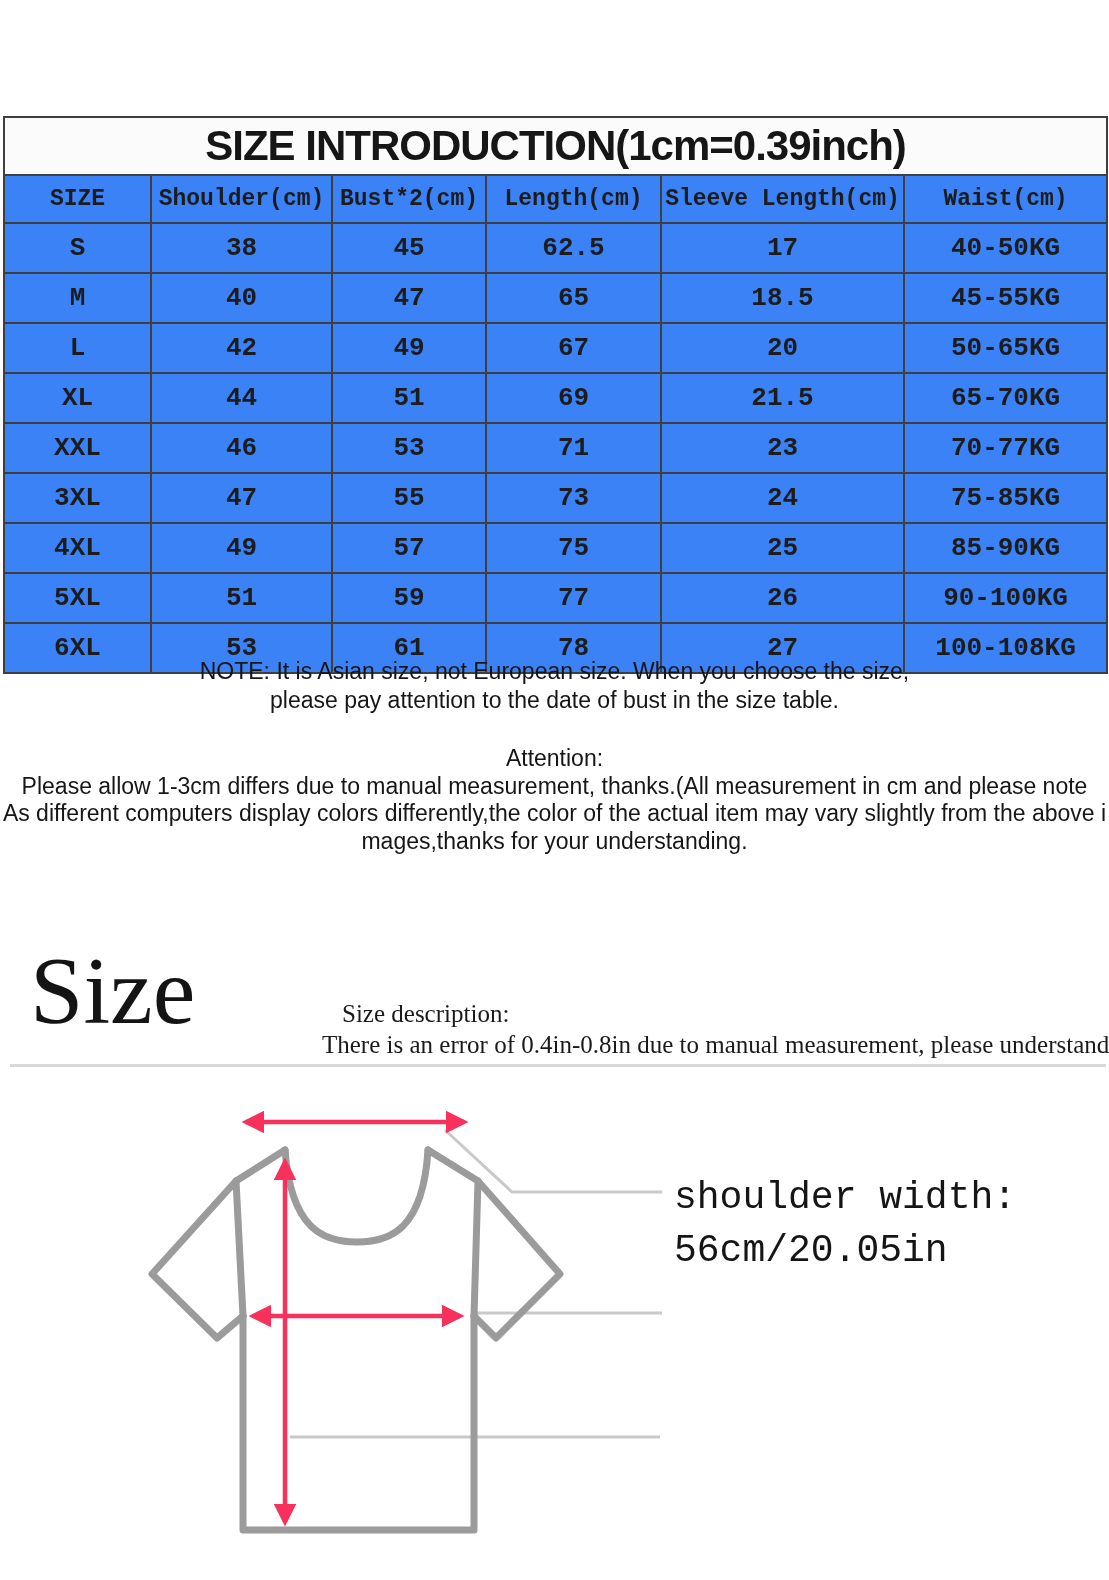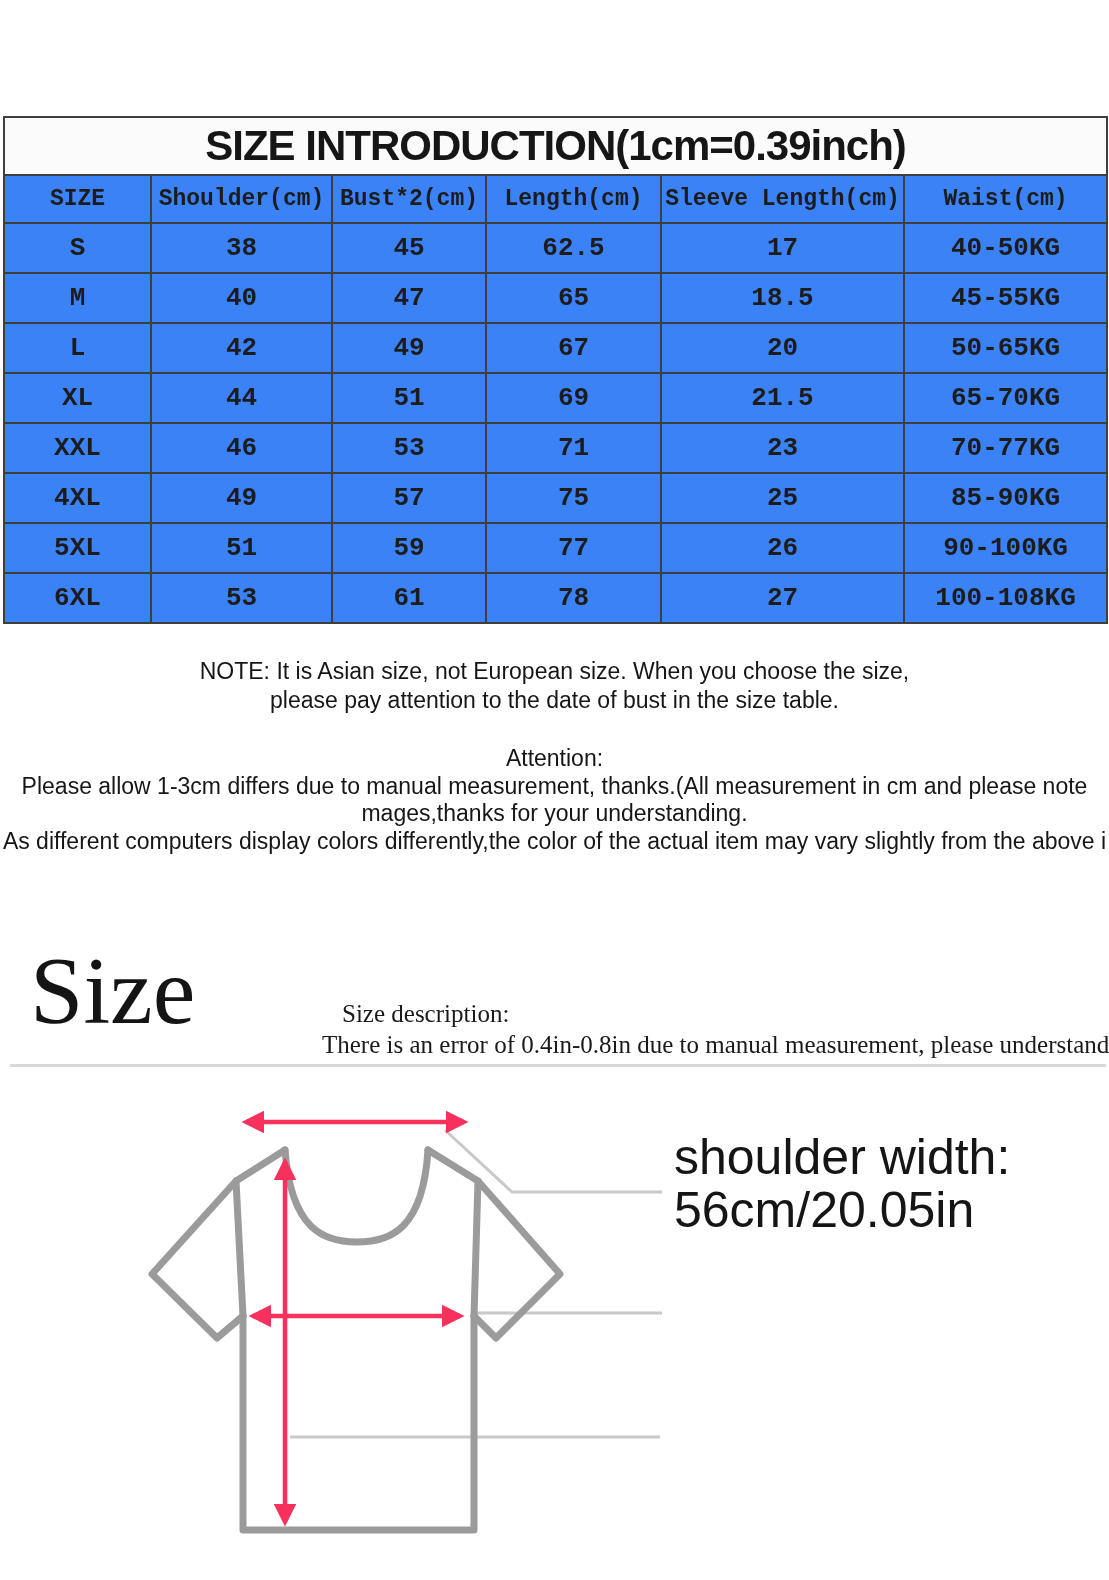--- a/index.html
+++ b/index.html
@@ -47,22 +47,22 @@
   }
   #size-desc-label{left:325px;top:1000px;font-size:25px;margin-left:17px;}
   #size-desc-text{left:322px;top:1031px;font-size:25px;}
   #section-divider{
     position:absolute;left:10px;top:1064px;width:1096px;height:3px;background:#d8d8d8;
   }
   
   #diagram-svg{position:absolute;left:100px;top:1080px;}
   
   .m-label{
-    position:absolute;left:674px;font-family:Liberation Sans, sans-serif;
-    font-size:50px;line-height:53px;color:#151515;white-space:nowrap;
+    position:absolute;left:674px;font-family:Liberation Mono, monospace;
+    font-size:38px;line-height:53px;color:#151515;white-space:nowrap;margin-top:40px;
   }
   #m-shoulder{top:1131px;}
   #m-chest{top:1262px;}
   #m-length{top:1396px;}
 </style>
 </head>
 <body>
 
 <div id="canvas">
 
@@ -123,20 +123,28 @@
         </tr>
         <tr>
           <td>XXL</td>
           <td>46</td>
           <td>53</td>
           <td>71</td>
           <td>23</td>
           <td>70-77KG</td>
         </tr>
         <tr>
+          <td>3XL</td>
+          <td>47</td>
+          <td>55</td>
+          <td>73</td>
+          <td>24</td>
+          <td>75-85KG</td>
+        </tr>
+        <tr>
           <td>4XL</td>
           <td>49</td>
           <td>57</td>
           <td>75</td>
           <td>25</td>
           <td>85-90KG</td>
         </tr>
         <tr>
           <td>5XL</td>
           <td>51</td>
@@ -157,22 +165,22 @@
   </table>
 
   <div id="note-block" class="center-bold">
     <div>NOTE: It is Asian size, not European size. When you choose the size,</div>
     <div>please pay attention to the date of bust in the size table.</div>
   </div>
 
   <div id="attention-block" class="center-bold">
     <div>Attention:</div>
     <div>Please allow 1-3cm differs due to manual measurement, thanks.(All measurement in cm and please note</div>
+    <div>As different computers display colors differently,the color of the actual item may vary slightly from the above i</div>
     <div>mages,thanks for your understanding.</div>
-    <div>As different computers display colors differently,the color of the actual item may vary slightly from the above i</div>
   </div>
 
   <h1 id="size-heading">Size</h1>
   <div id="size-desc-label" class="serif-text">Size description:</div>
   <div id="size-desc-text" class="serif-text">There is an error of 0.4in-0.8in due to manual measurement, please understand.</div>
   <div id="section-divider"></div>
 
   <svg id="diagram-svg" width="570" height="500" viewBox="0 0 570 500">
     <defs>
       <marker id="ah" viewBox="0 0 10 10" refX="8" refY="5" markerWidth="5" markerHeight="5" orient="auto-start-reverse">

